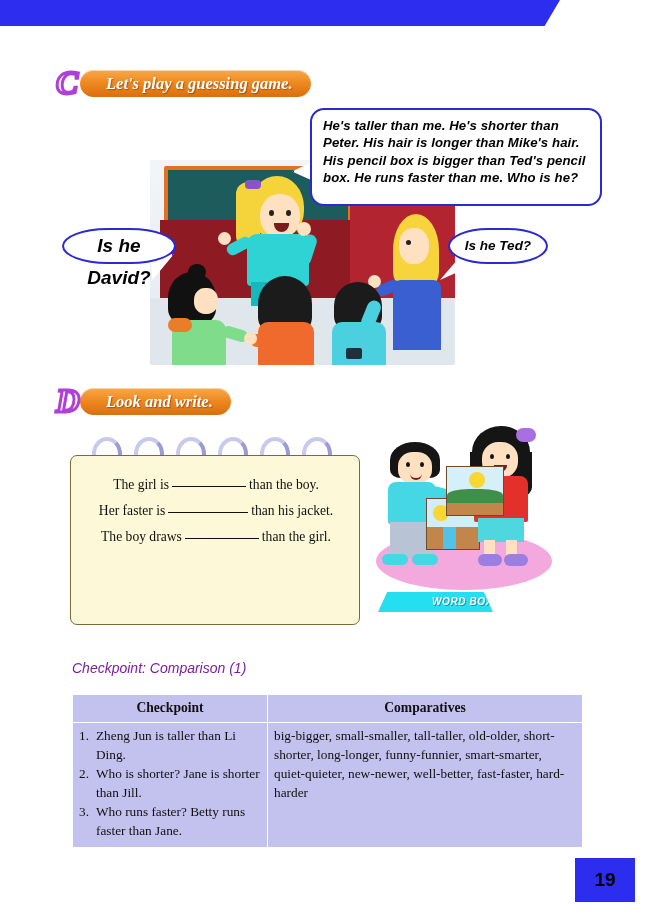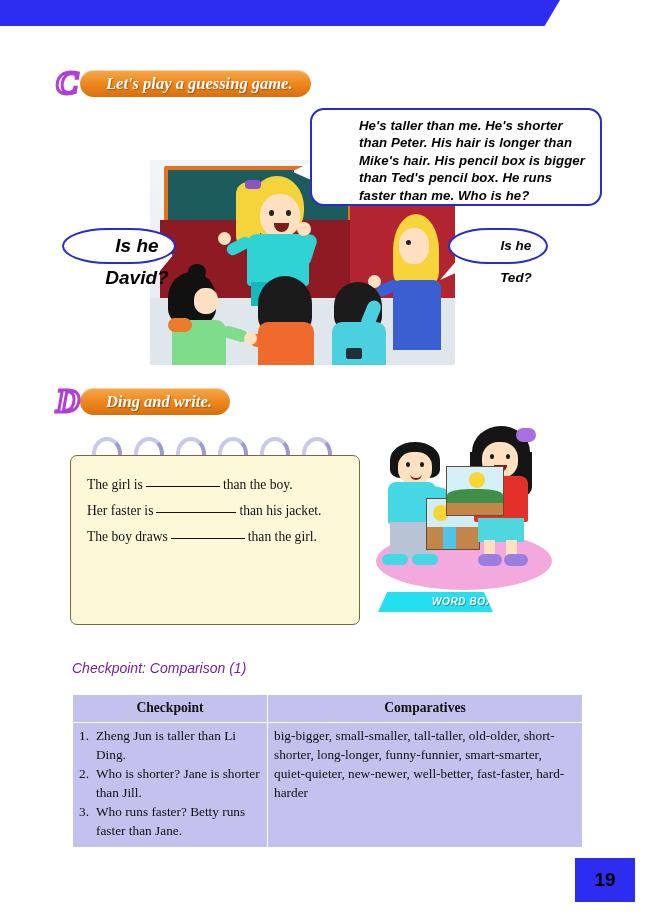--- a/index.html
+++ b/index.html
@@ -98,21 +98,21 @@
   .k3-body{position:absolute;left:182px;top:162px;width:54px;height:46px;background:#4bd0e0;border-radius:10px 10px 0 0;}
   .k3-arm{position:absolute;left:214px;top:140px;width:14px;height:30px;background:#4bd0e0;border-radius:7px;transform:rotate(22deg);}
   .k3-patch{position:absolute;left:196px;top:188px;width:16px;height:11px;background:#20303a;border-radius:2px;}
   
   .bubble{
     position:absolute;background:#ffffff;border:2px solid #2a2ad0;
     border-radius:16px;
   }
   .bubble .txt{
     font-family:"Liberation Sans", sans-serif;
-    font-style:italic;font-weight:bold;color:#000;margin-left:36px;
+    font-style:italic;font-weight:bold;color:#000;
   }
   #bubble-main{left:310px;top:108px;width:288px;height:94px;border-radius:14px;}
   #bubble-main .txt{font-size:13.2px;line-height:17.4px;padding:7px 10px 0 11px;letter-spacing:.1px;}
   .tail-main{
     position:absolute;left:292px;top:158px;width:26px;height:24px;
     background:#ffffff;border-left:2px solid #2a2ad0;border-bottom:2px solid #2a2ad0;
     clip-path:polygon(0 52%,100% 0,100% 100%);
   }
   #bubble-left{left:62px;top:228px;width:110px;height:32px;border-radius:40%/50%;}
   #bubble-left .txt{font-size:19px;line-height:32px;text-align:center;}
@@ -123,21 +123,21 @@
   }
   #bubble-right{left:448px;top:228px;width:96px;height:32px;border-radius:40%/50%;}
   #bubble-right .txt{font-size:13.5px;line-height:32px;text-align:center;}
   .tail-right{
     position:absolute;left:440px;top:252px;width:24px;height:28px;background:#fff;
     clip-path:polygon(100% 0,0 100%,100% 62%);
   }
   
   #notepad{
     position:absolute;left:70px;top:455px;width:288px;height:168px;
-    background:#fcf8d8;border:1.6px solid #7a6a3a;border-radius:7px;
+    background:#fcf8d8;border:1.6px solid #7a6a3a;border-radius:7px;text-align:center;
   }
   .rings{position:absolute;left:92px;top:437px;width:250px;height:26px;}
   .ring{
     position:absolute;top:0;width:22px;height:26px;
     border:4px solid #9a9ad6;border-radius:50%;
     border-left-color:#c9c9ec;border-top-color:#c9c9ec;
     background:transparent;
   }
   .lines{position:absolute;left:16px;top:16px;width:258px;}
   .line{
@@ -315,21 +315,21 @@
 </div>
 
 <div class="tail-right"></div>
 <div class="bubble" id="bubble-right">
   <div class="txt">Is he Ted?</div>
 </div>
 
 <div class="sec" id="sec-d" style="left:56px;top:388px;">
   <div class="letter">D</div>
   <div class="pill">
-    <span>Ding and write.</span>
+    <span>Look and write.</span>
   </div>
 </div>
 
 <div class="rings">
   <div class="ring" style="left:0px;"></div>
   <div class="ring" style="left:42px;"></div>
   <div class="ring" style="left:84px;"></div>
   <div class="ring" style="left:126px;"></div>
   <div class="ring" style="left:168px;"></div>
   <div class="ring" style="left:210px;"></div>

